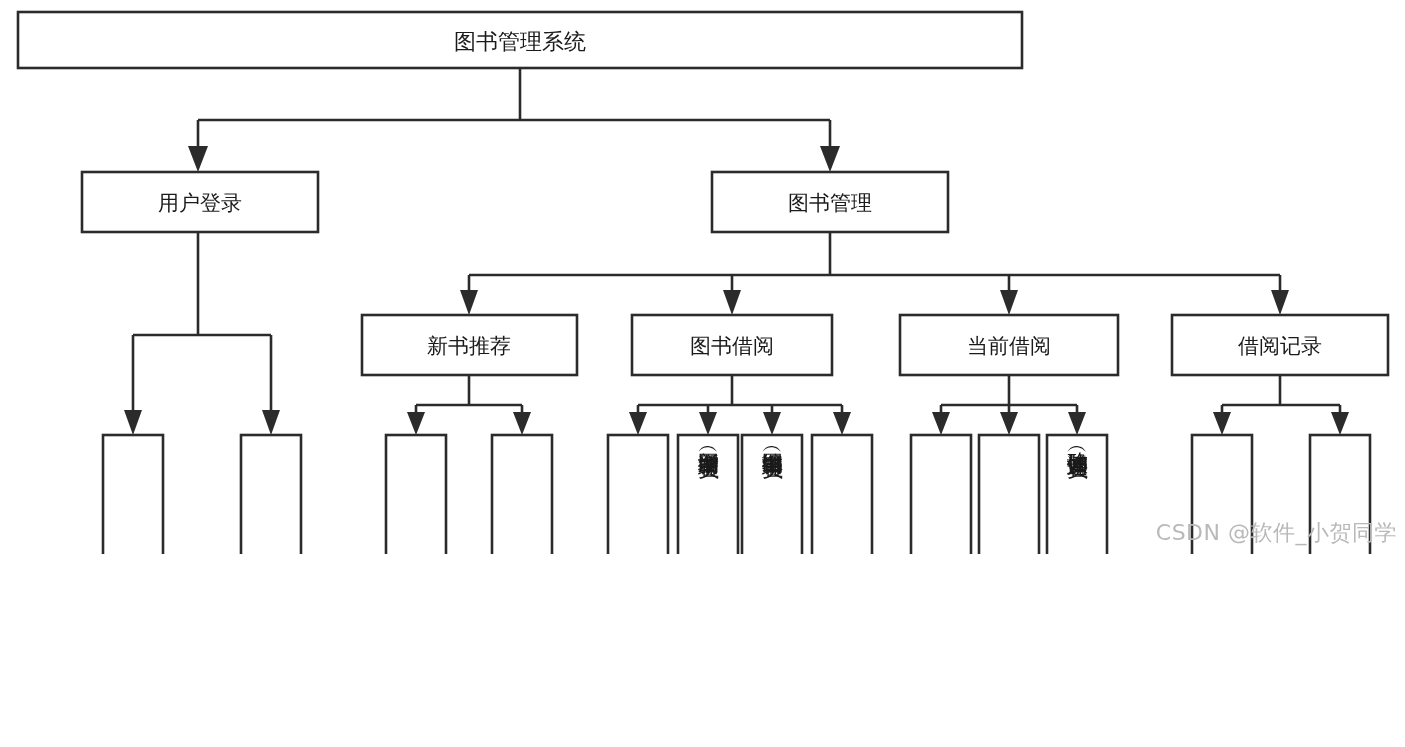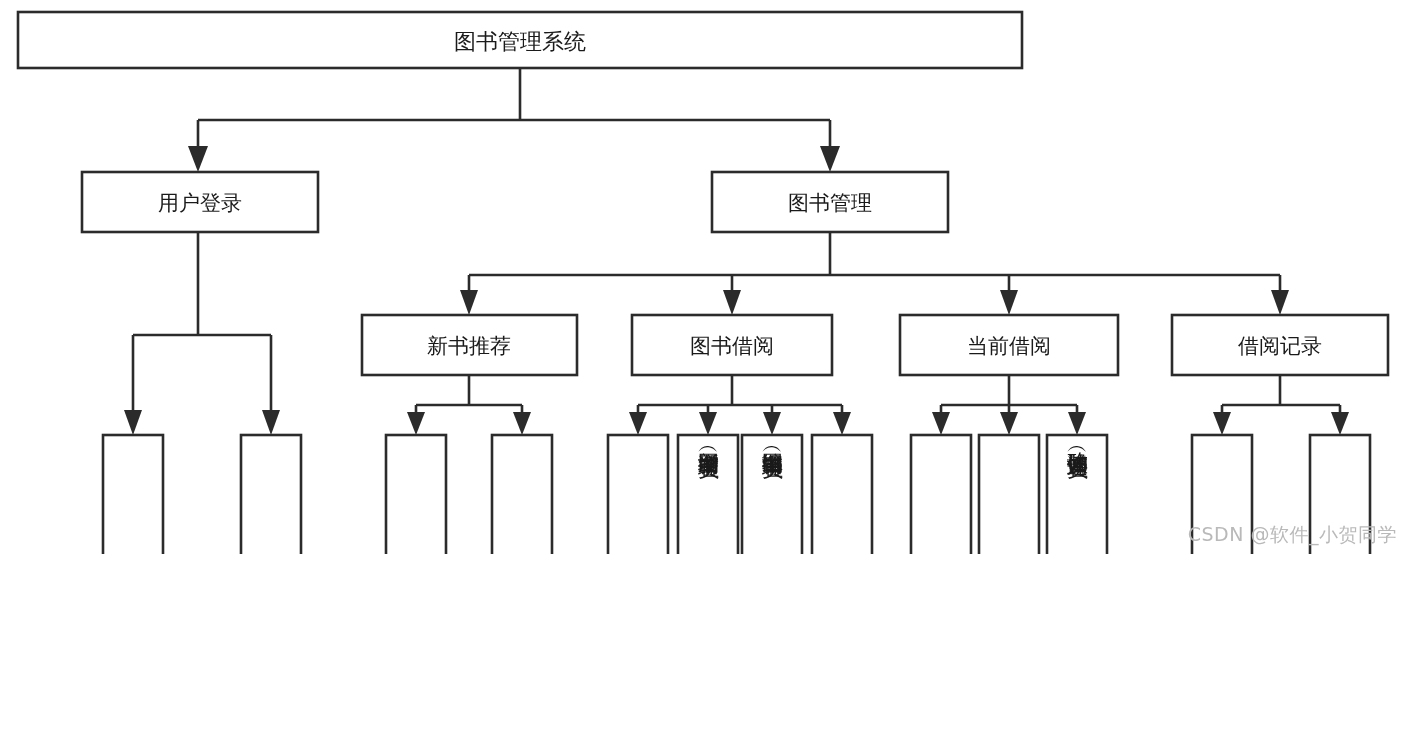--- a/index.html
+++ b/index.html
@@ -68,21 +68,21 @@
     color: #1a1a1a;
     letter-spacing: 1px;
     text-align: center;
     white-space: nowrap;
   }
   .watermark {
     position: absolute;
     right: 8px;
     bottom: 6px;
     font-family: "DejaVu Sans", "Liberation Sans", sans-serif;
-    font-size: 19px;
+    font-size: 22px;
     color: #b9b9b9;
     letter-spacing: 0.5px;
     white-space: nowrap;
     pointer-events: none;
   }
 </style>
 </head>
 <body>
 
 <div id="diagram-root">

